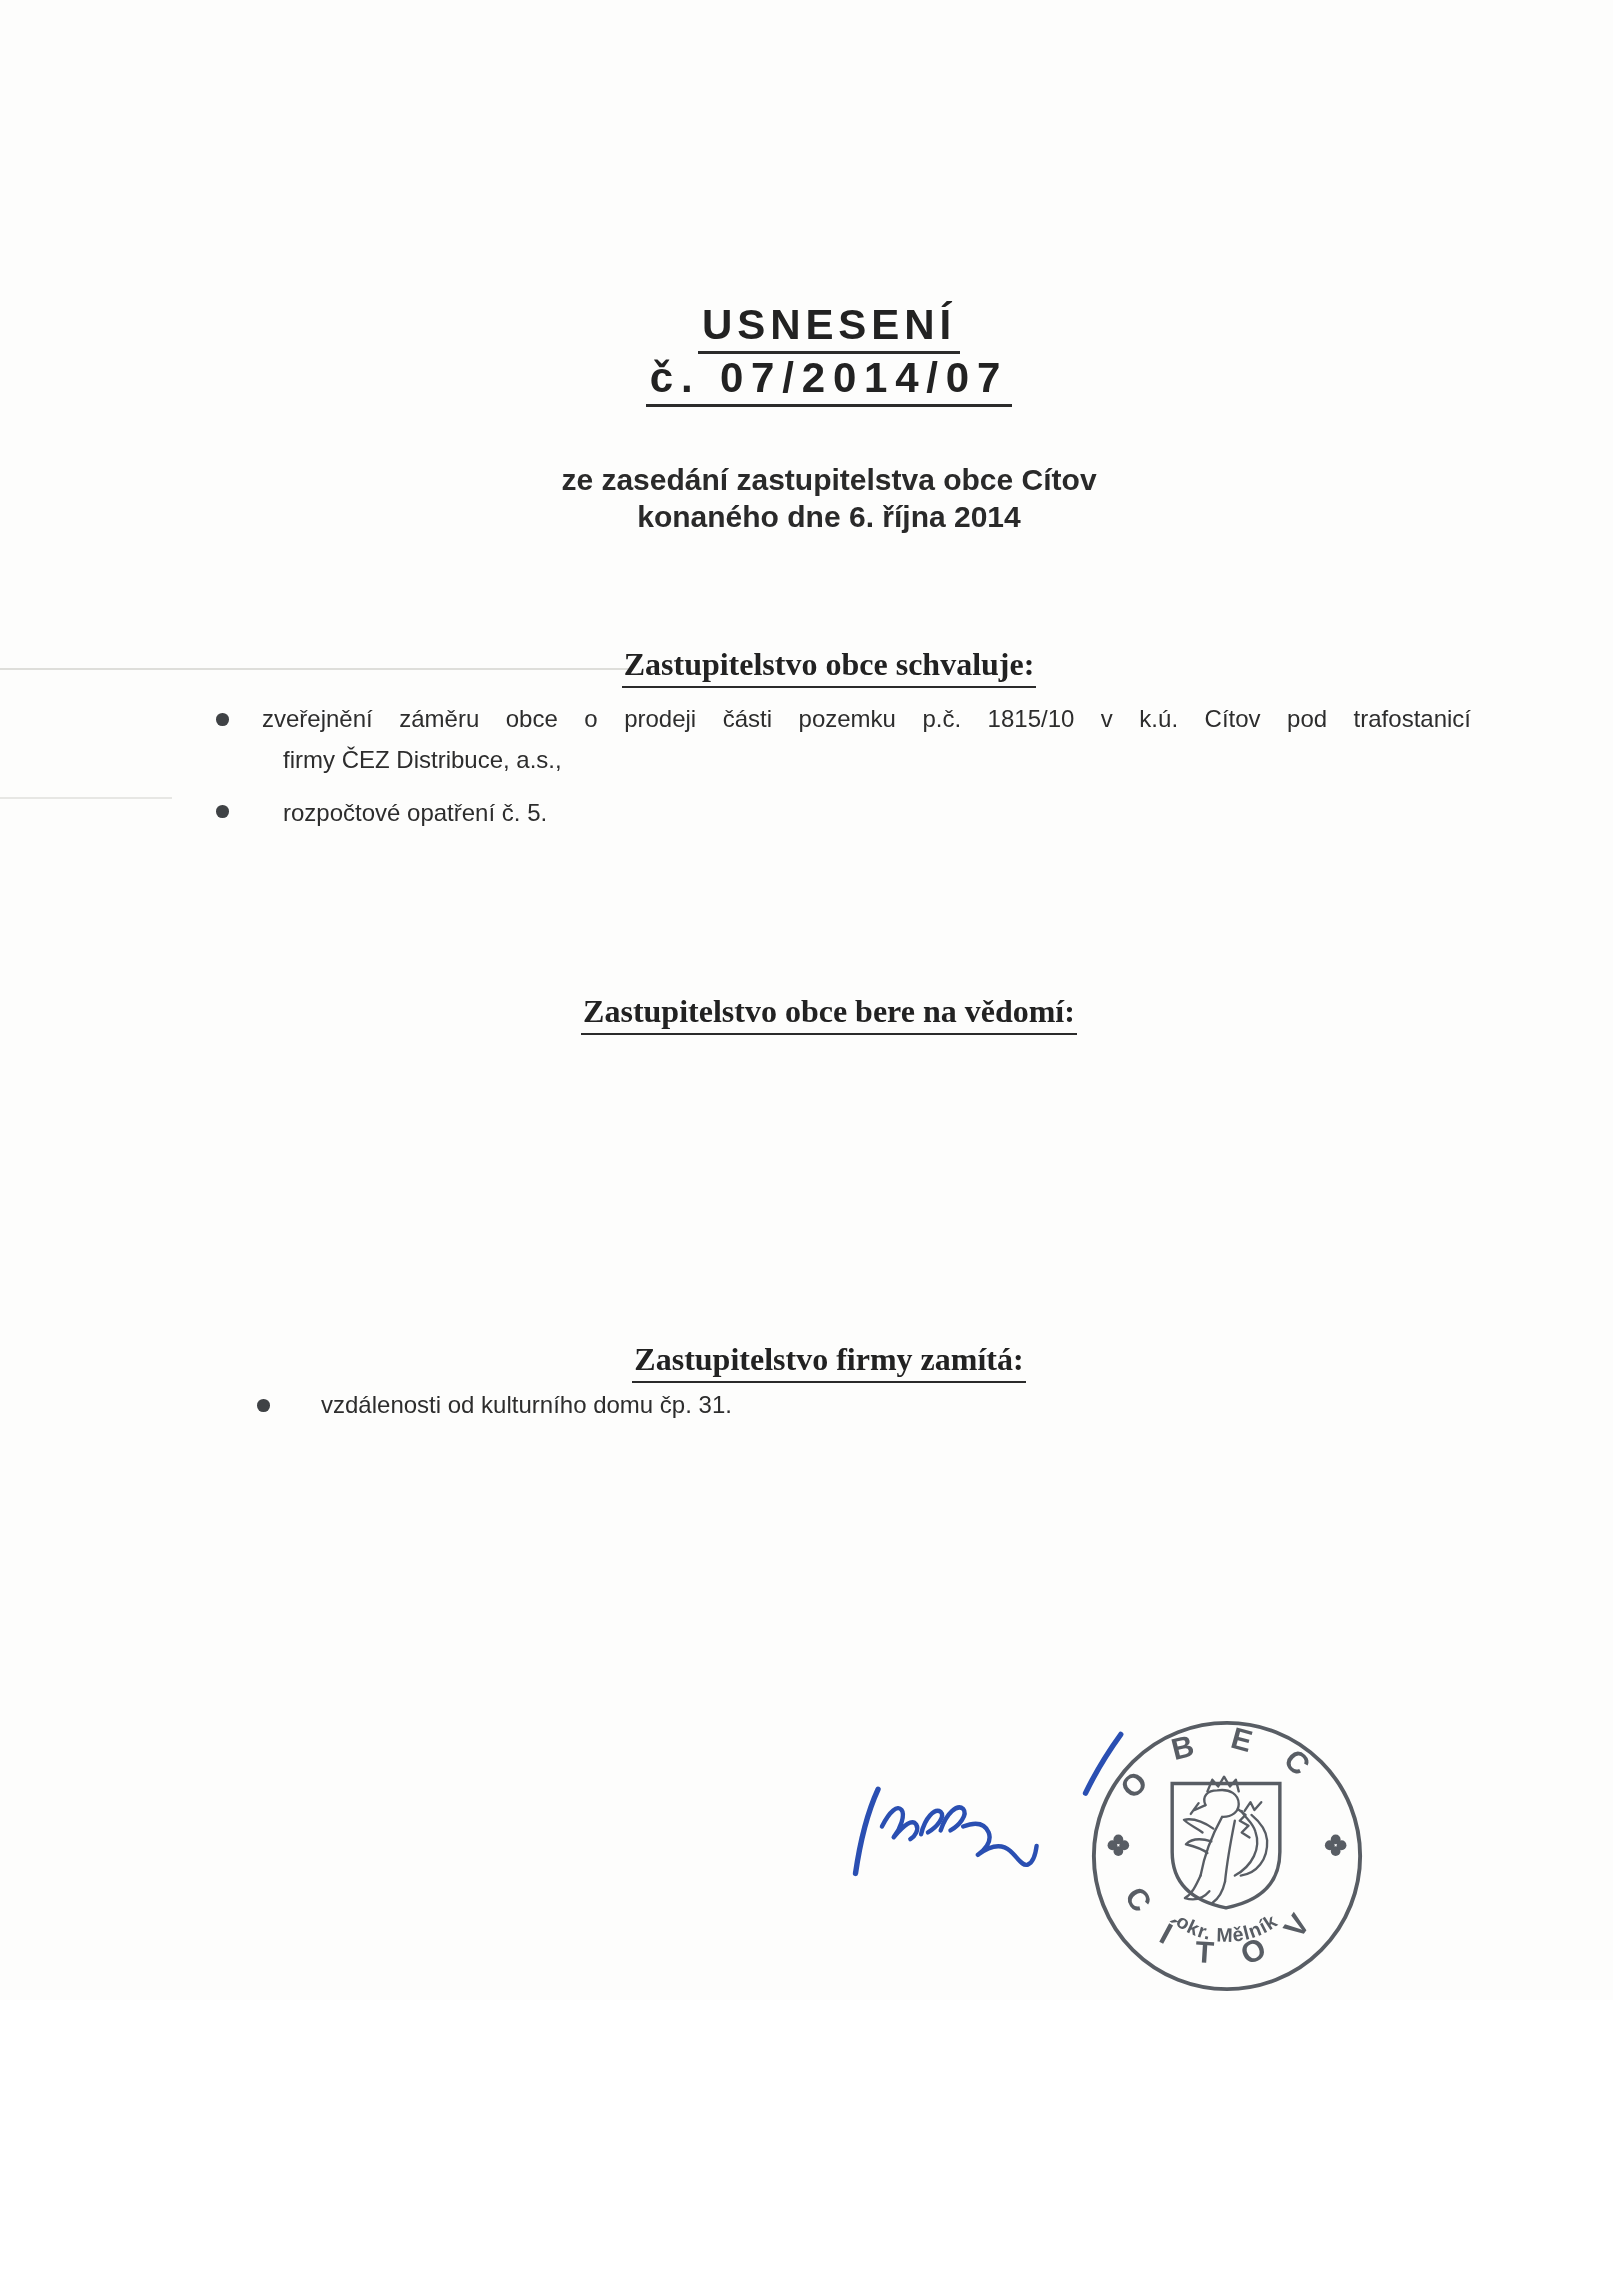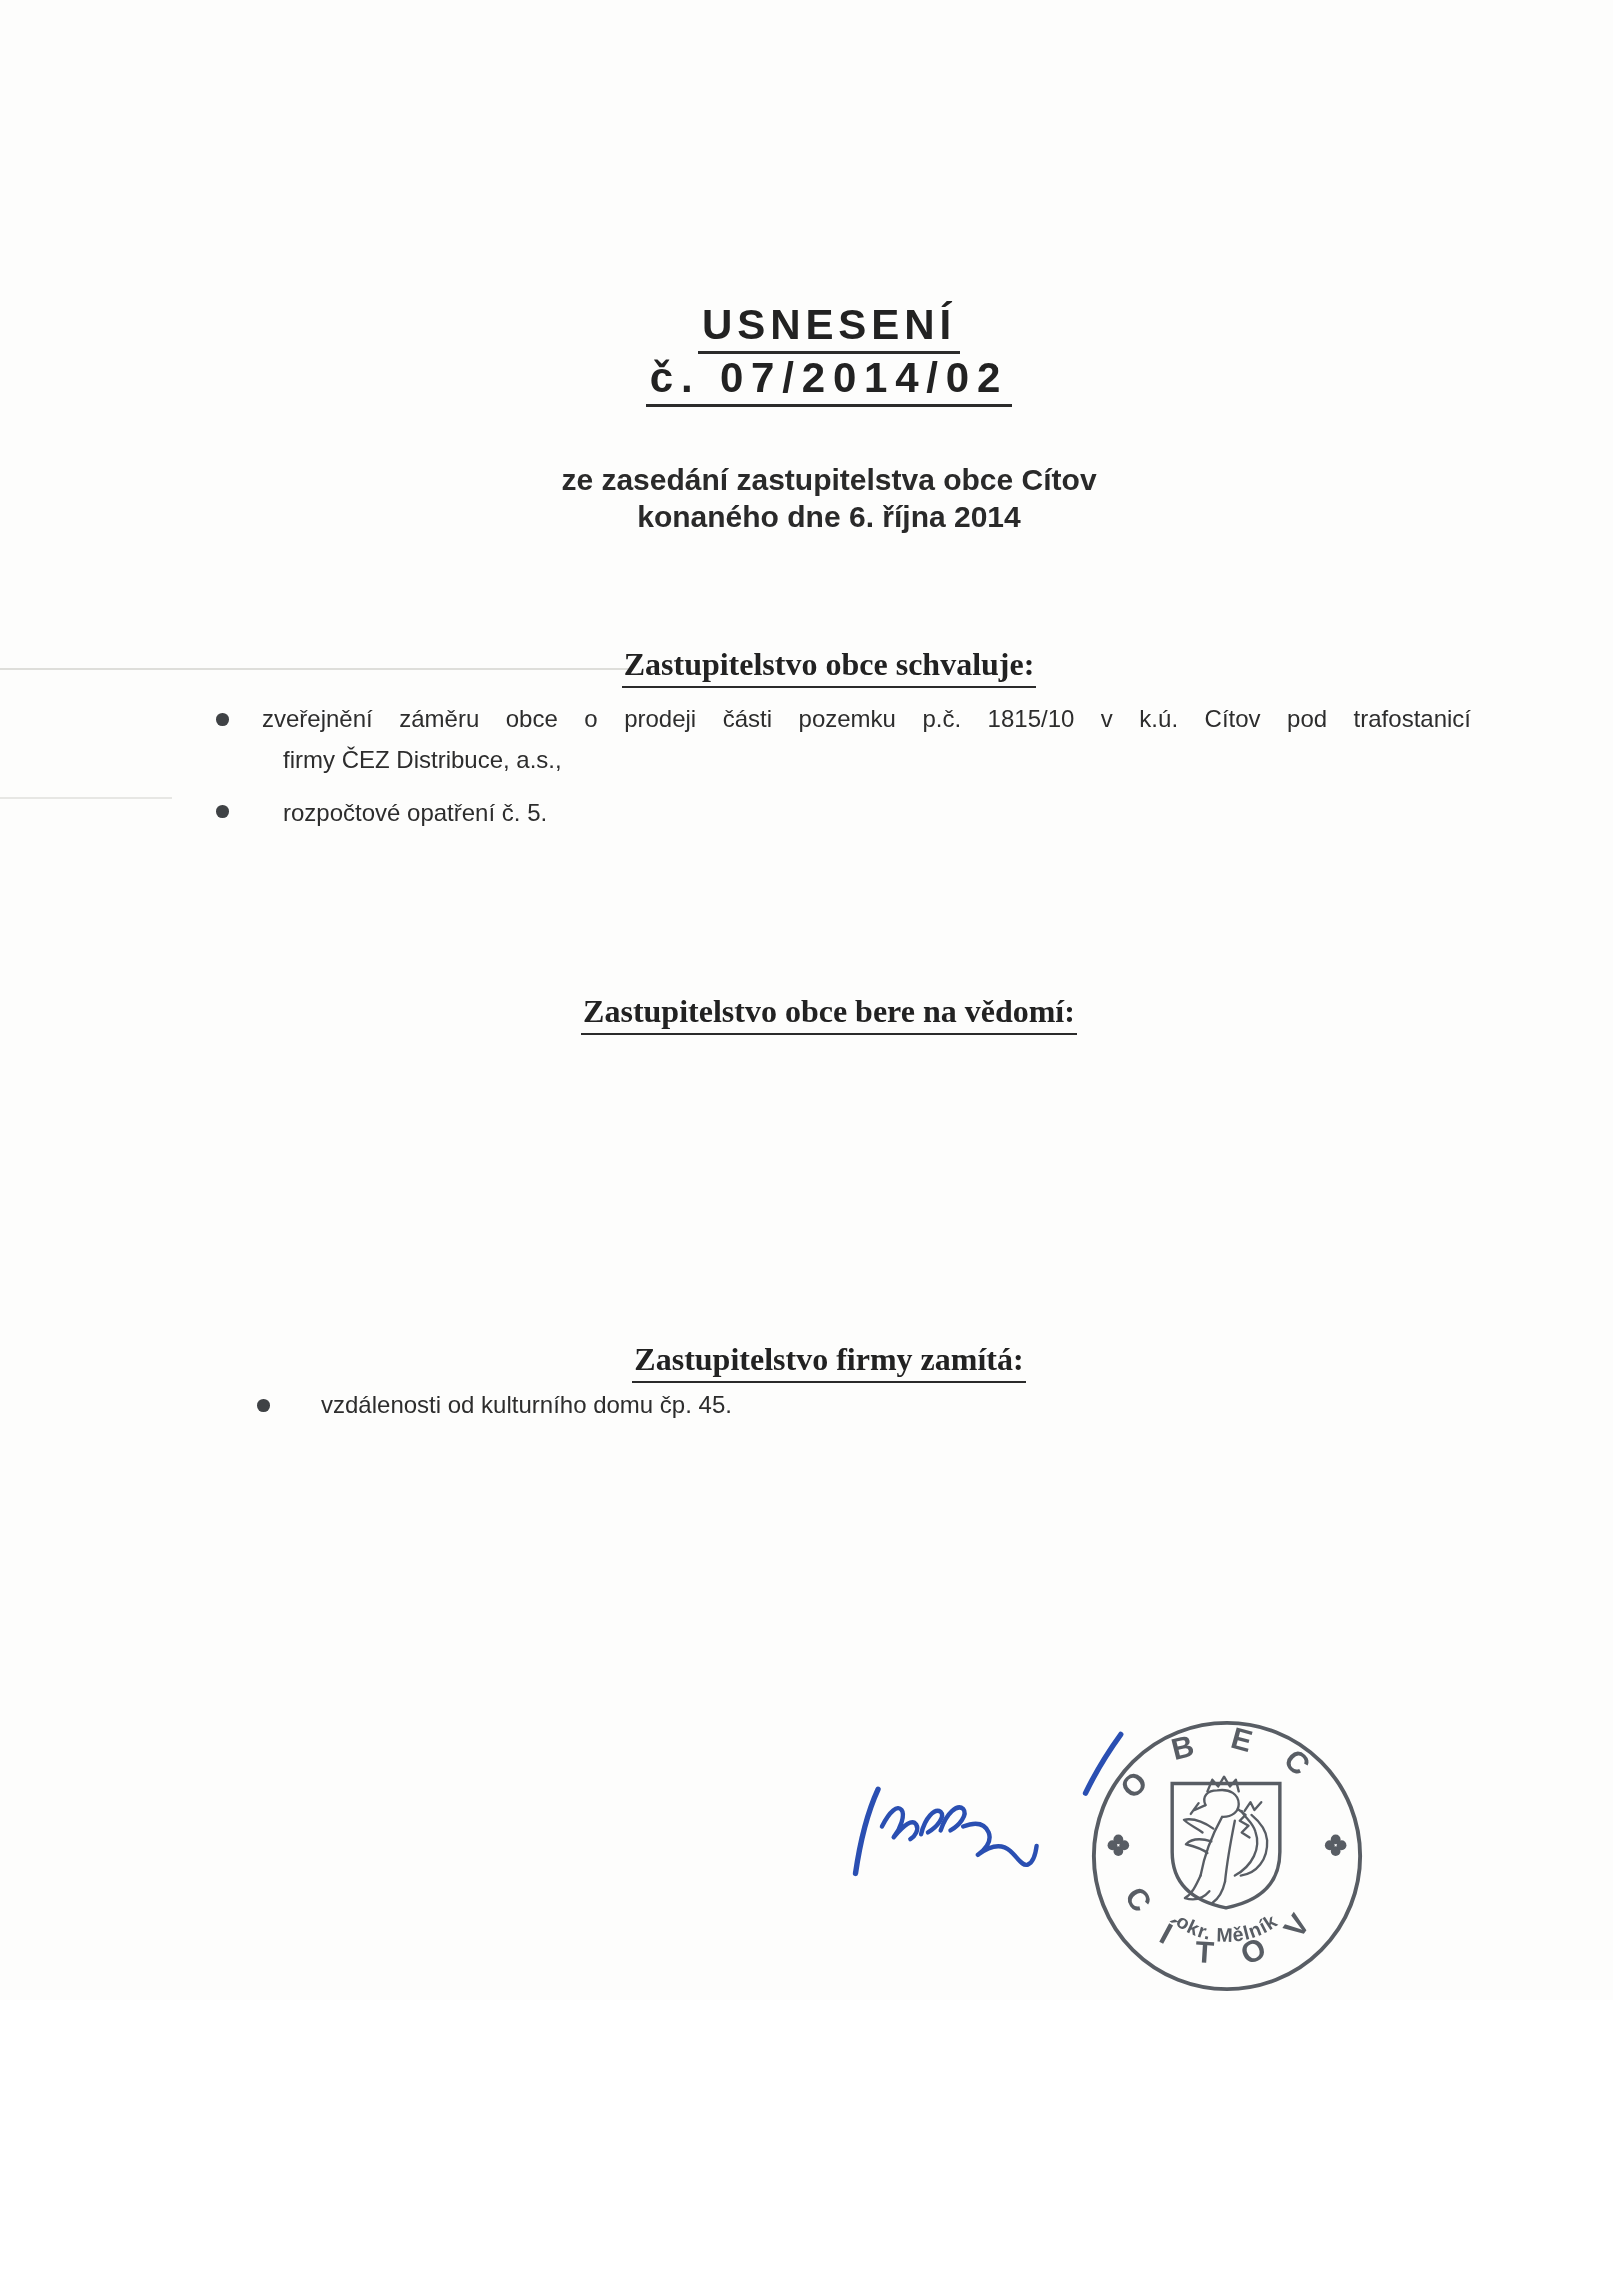--- a/index.html
+++ b/index.html
@@ -61,21 +61,21 @@
 
 <div class="page">
 
   <div class="scan-line a"></div>
   <div class="scan-line b"></div>
 
   <div class="centered doc-title" style="top:302px;">
     <span class="u">USNESENÍ</span>
   </div>
   <div class="centered doc-title doc-number" style="top:355px;">
-    <span class="u">č. 07/2014/02</span>
+    <span class="u">č. 07/2014/07</span>
   </div>
 
   <div class="centered subtitle" style="top:461px;">ze zasedání zastupitelstva obce Cítov</div>
   <div class="centered subtitle" style="top:498px;">konaného dne 6. října 2014</div>
 
   <div class="centered section-heading" style="top:645px;">
     <span class="u">Zastupitelstvo obce schvaluje:</span>
   </div>
 
   <span class="dot" style="left:216px;top:713px;"></span>
@@ -92,21 +92,21 @@
   <div class="centered section-heading" style="top:992px;">
     <span class="u">Zastupitelstvo obce bere na vědomí:</span>
   </div>
 
   <div class="centered section-heading" style="top:1340px;">
     <span class="u">Zastupitelstvo firmy zamítá:</span>
   </div>
 
   <span class="dot" style="left:257px;top:1399px;"></span>
   <div class="body-line" style="left:300px;top:1384px;width:1153px;">
-    <span class="nline">vzdálenosti od kulturního domu čp. 45.</span>
+    <span class="nline">vzdálenosti od kulturního domu čp. 31.</span>
   </div>
 
   <div class="sig-wrap">
     <svg width="323" height="235" viewBox="0 0 330 240">
       <g fill="none" stroke="currentColor" stroke-linecap="round" stroke-linejoin="round">
 
         <path d="M 23 170 C 27 142 35 108 46 84" stroke-width="5.5"></path>
 
         <path d="M 50 122 C 58 106 66 100 70 105 C 74 110 69 124 62 133 C 73 120 81 114 85 120 C 88 125 84 132 79 135" stroke-width="4.5"></path>
 

